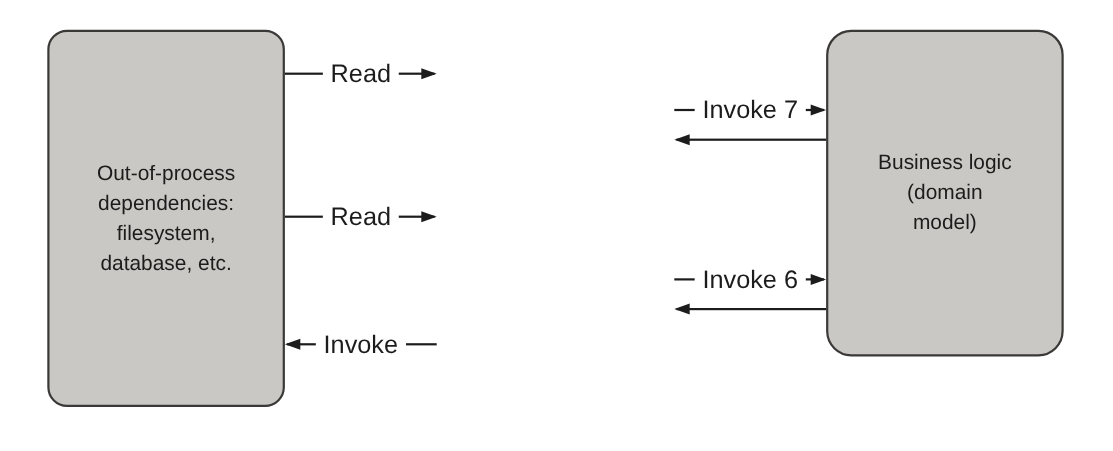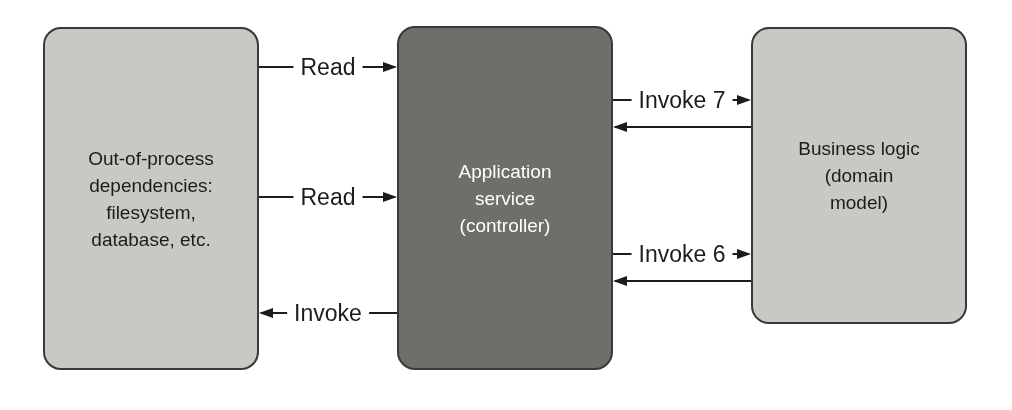--- a/index.html
+++ b/index.html
@@ -27,21 +27,21 @@
     display:flex;align-items:center;justify-content:center;
     text-align:center;
     font-size:19px;line-height:27px;
     color:var(--text);
     white-space:pre-line;
   }
   .node.light{background:var(--light-box-fill);}
   .node.dark{background:var(--dark-box-fill);color:var(--dark-box-text);}
   #node-left{left:43px;top:27px;width:216px;height:343px;text-align:center;}
   #node-middle{left:397px;top:26px;width:216px;height:344px;}
-  #node-right{left:751px;top:27px;width:216px;height:297px;}
+  #node-right{left:751px;top:27px;width:216px;height:297px;border-radius:23px;}
 
   .edge{position:absolute;height:0;}
   .edge-line{
     position:absolute;left:0;right:0;top:-1px;height:2px;
     background:var(--arrow);
   }
   .edge.to-right .edge-line{right:2px;}
   .edge.to-left .edge-line{left:2px;}
   .arrowhead{position:absolute;width:0;height:0;top:-5px;}
   .arrowhead.right{
@@ -80,25 +80,20 @@
 
 <div class="canvas">
 
   <div id="node-left" class="node light">
     <span>Out-of-process
 dependencies:
 filesystem,
 database, etc.</span>
   </div>
 
-  <div id="node-middle" class="node dark">
-    <span>Application
-service
-(controller)</span>
-  </div>
 
   <div id="node-right" class="node light">
     <span>Business logic
 (domain
 model)</span>
   </div>
 
   <div id="edge-read1" class="edge to-right">
     <div class="edge-line"></div>
     <div class="arrowhead right"></div>

